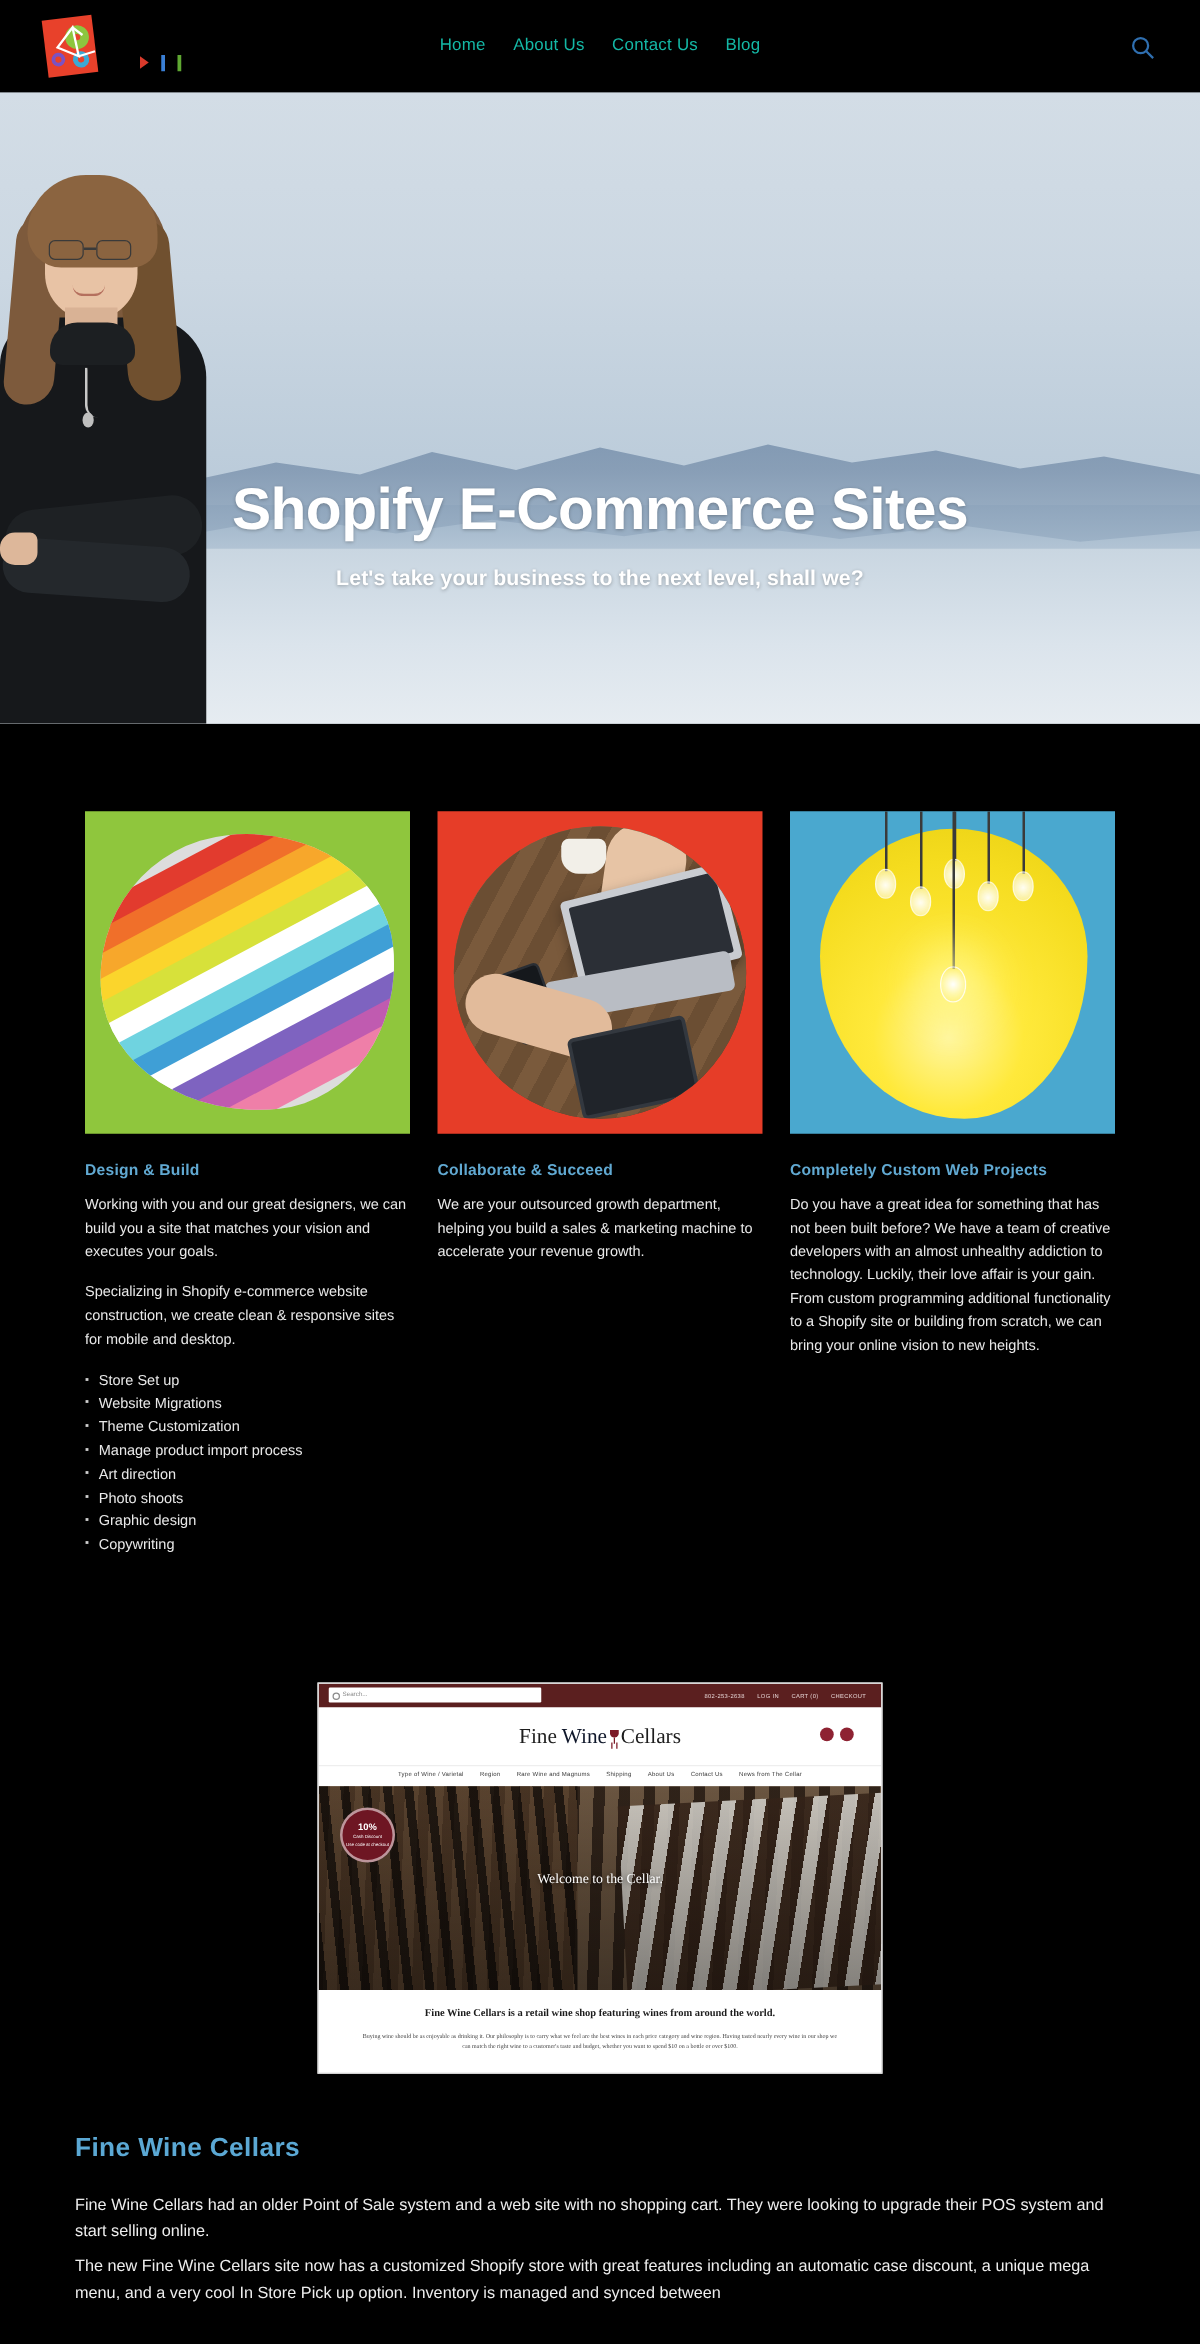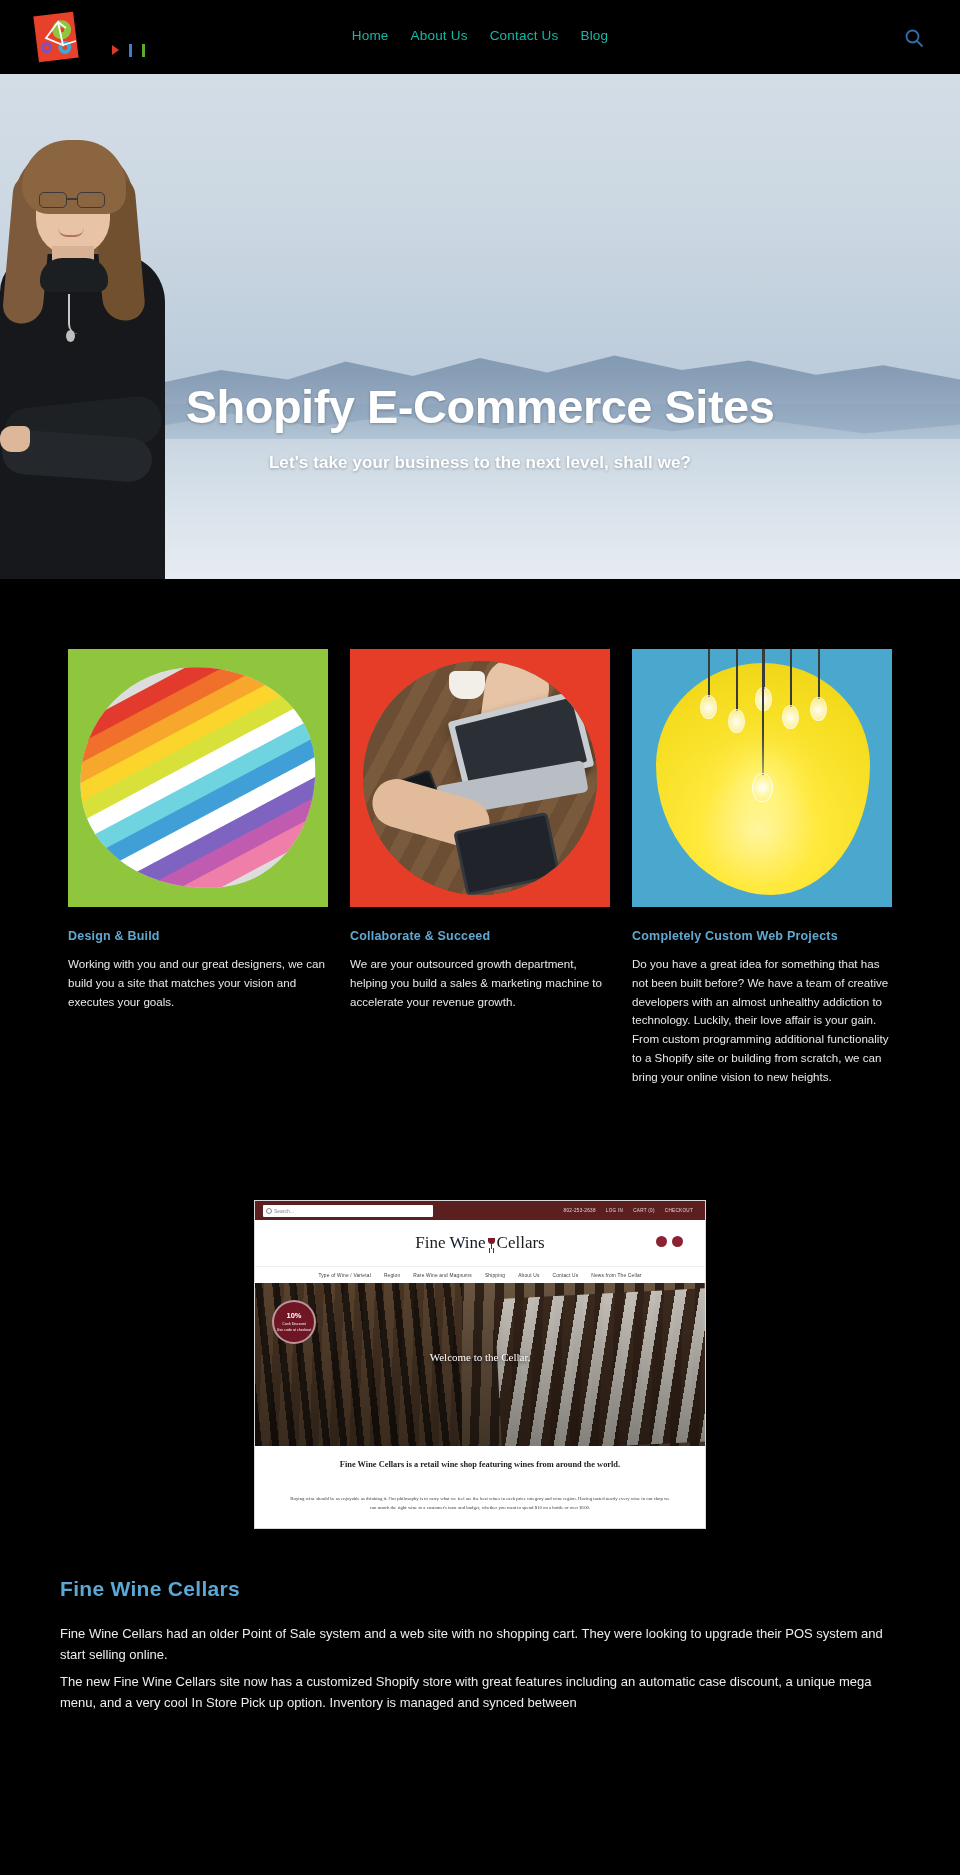--- a/index.html
+++ b/index.html
@@ -391,21 +391,21 @@
   }
   .shot-badge b { font-size: 7.5px; line-height: 1; }
   .shot-badge span { font-size: 3.6px; line-height:1.25; margin-top:2px; display:block; }
   .shot-hero-txt {
     position:absolute; left:0; right:0; top: 68px;
     text-align:center; color:#fff; font-size: 11px;
     font-family: "Liberation Serif", serif;
     text-shadow: 0 1px 4px rgba(0,0,0,.7);
   }
   .shot-foot { background:#fff; padding: 14px 34px 16px; text-align:center; }
-  .shot-foot h4 { font-family:"Liberation Serif", serif; font-size: 8.4px; color:#1d1d1d; font-weight:bold; margin-bottom: 26px;}
+  .shot-foot h4 { font-family:"Liberation Serif", serif; font-size: 8.4px; color:#1d1d1d; font-weight:bold; margin-bottom: 11px;}
   .shot-foot p { font-family:"Liberation Serif", serif; font-size: 4.8px; color:#3c3c3c; line-height: 1.72; }
 
   .case-body { padding: 48px 60px 40px; }
   .case-title {
     color: #5ba8d4;
     font-size: 21px;
     font-weight: bold;
     letter-spacing: .3px;
     margin-bottom: 22px;
   }
@@ -505,20 +505,31 @@
           <i style="background:#6fd3e0"></i>
             <i style="background:#3f9fd6"></i>
             <i style="background:#ffffff"></i>
           <i style="background:#7e63c0"></i>
             <i style="background:#c05bb0"></i>
             <i style="background:#ef7fa8"></i>
         </div>
       </div>
       <h3 class="col-title">Design &amp; Build</h3>
       <p class="col-p">Working with you and our great designers, we can build you a site that matches your vision and executes your goals.</p>
+      <p class="col-p">Specializing in Shopify e-commerce website construction, we create clean &amp; responsive sites for mobile and desktop.</p>
+      <ul class="col-list">
+        <li>Store Set up</li>
+        <li>Website Migrations</li>
+        <li>Theme Customization</li>
+        <li>Manage product import process</li>
+        <li>Art direction</li>
+        <li>Photo shoots</li>
+        <li>Graphic design</li>
+        <li>Copywriting</li>
+      </ul>
     </div>
 
     <div class="col">
       <div class="col-img img-desk">
         <div class="circ">
           <div class="wood"></div>
           <div class="armB"></div>
           <div class="cup"></div>
           <div class="lap"></div>
           <div class="lapbase"></div>

